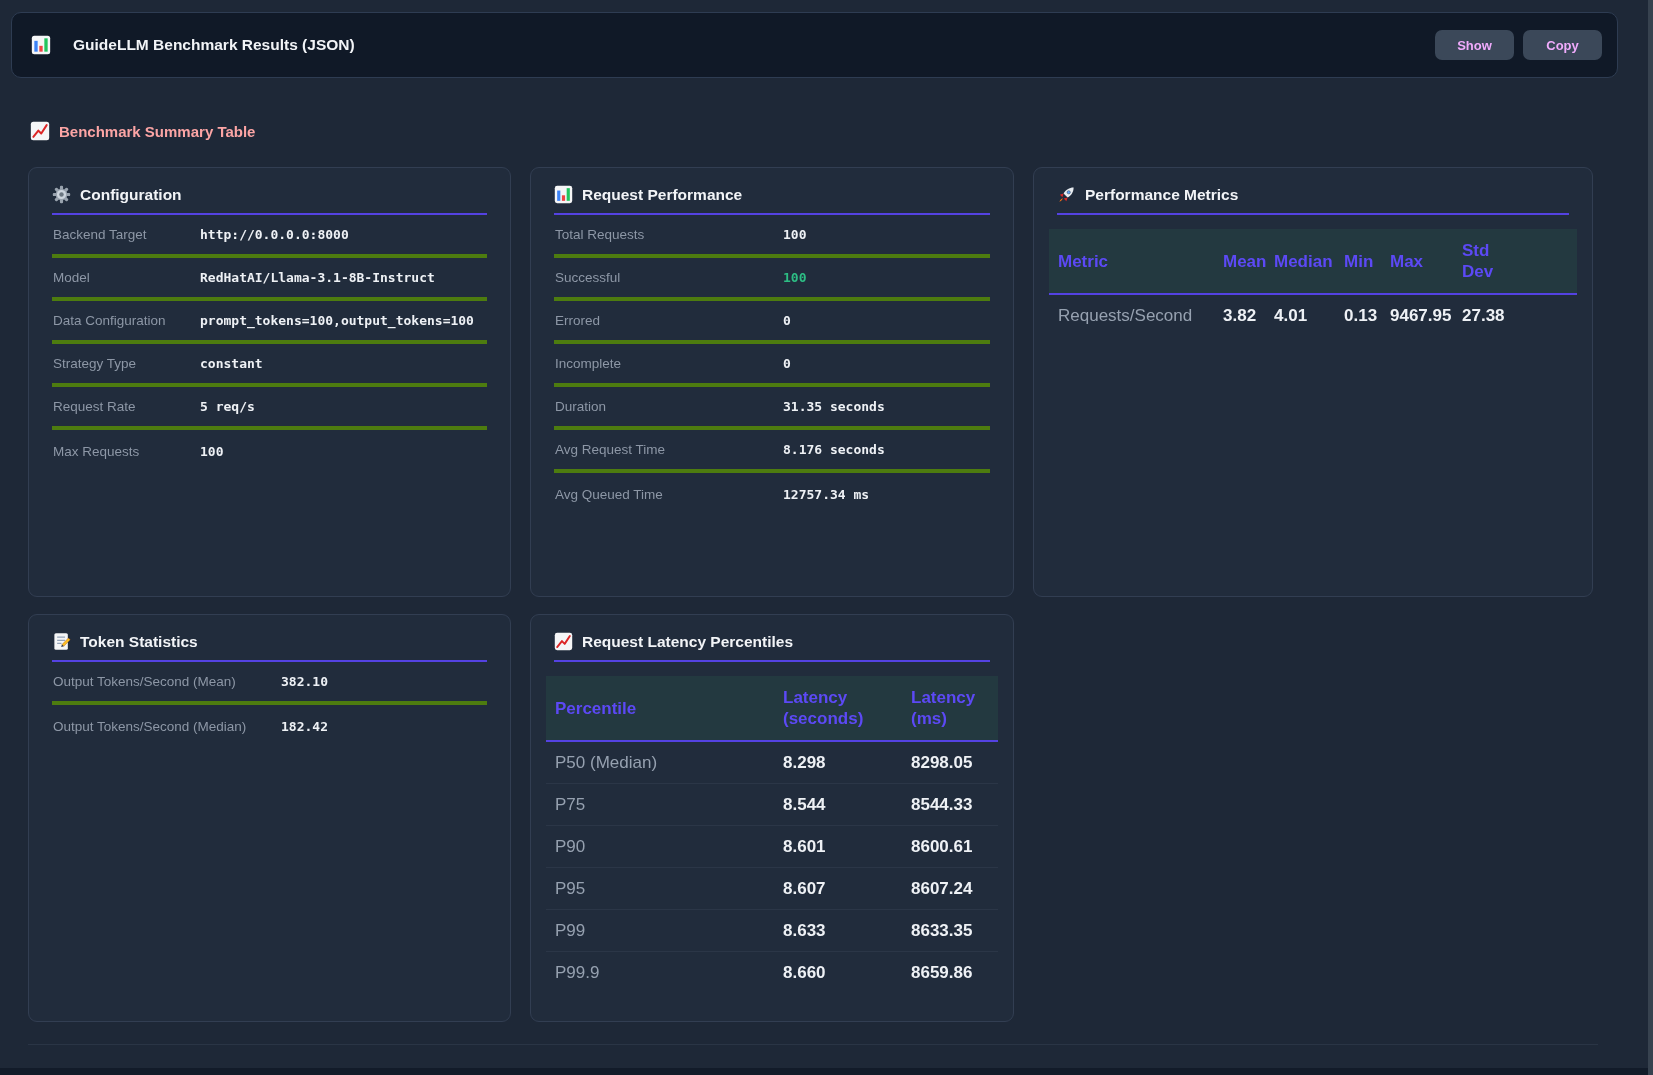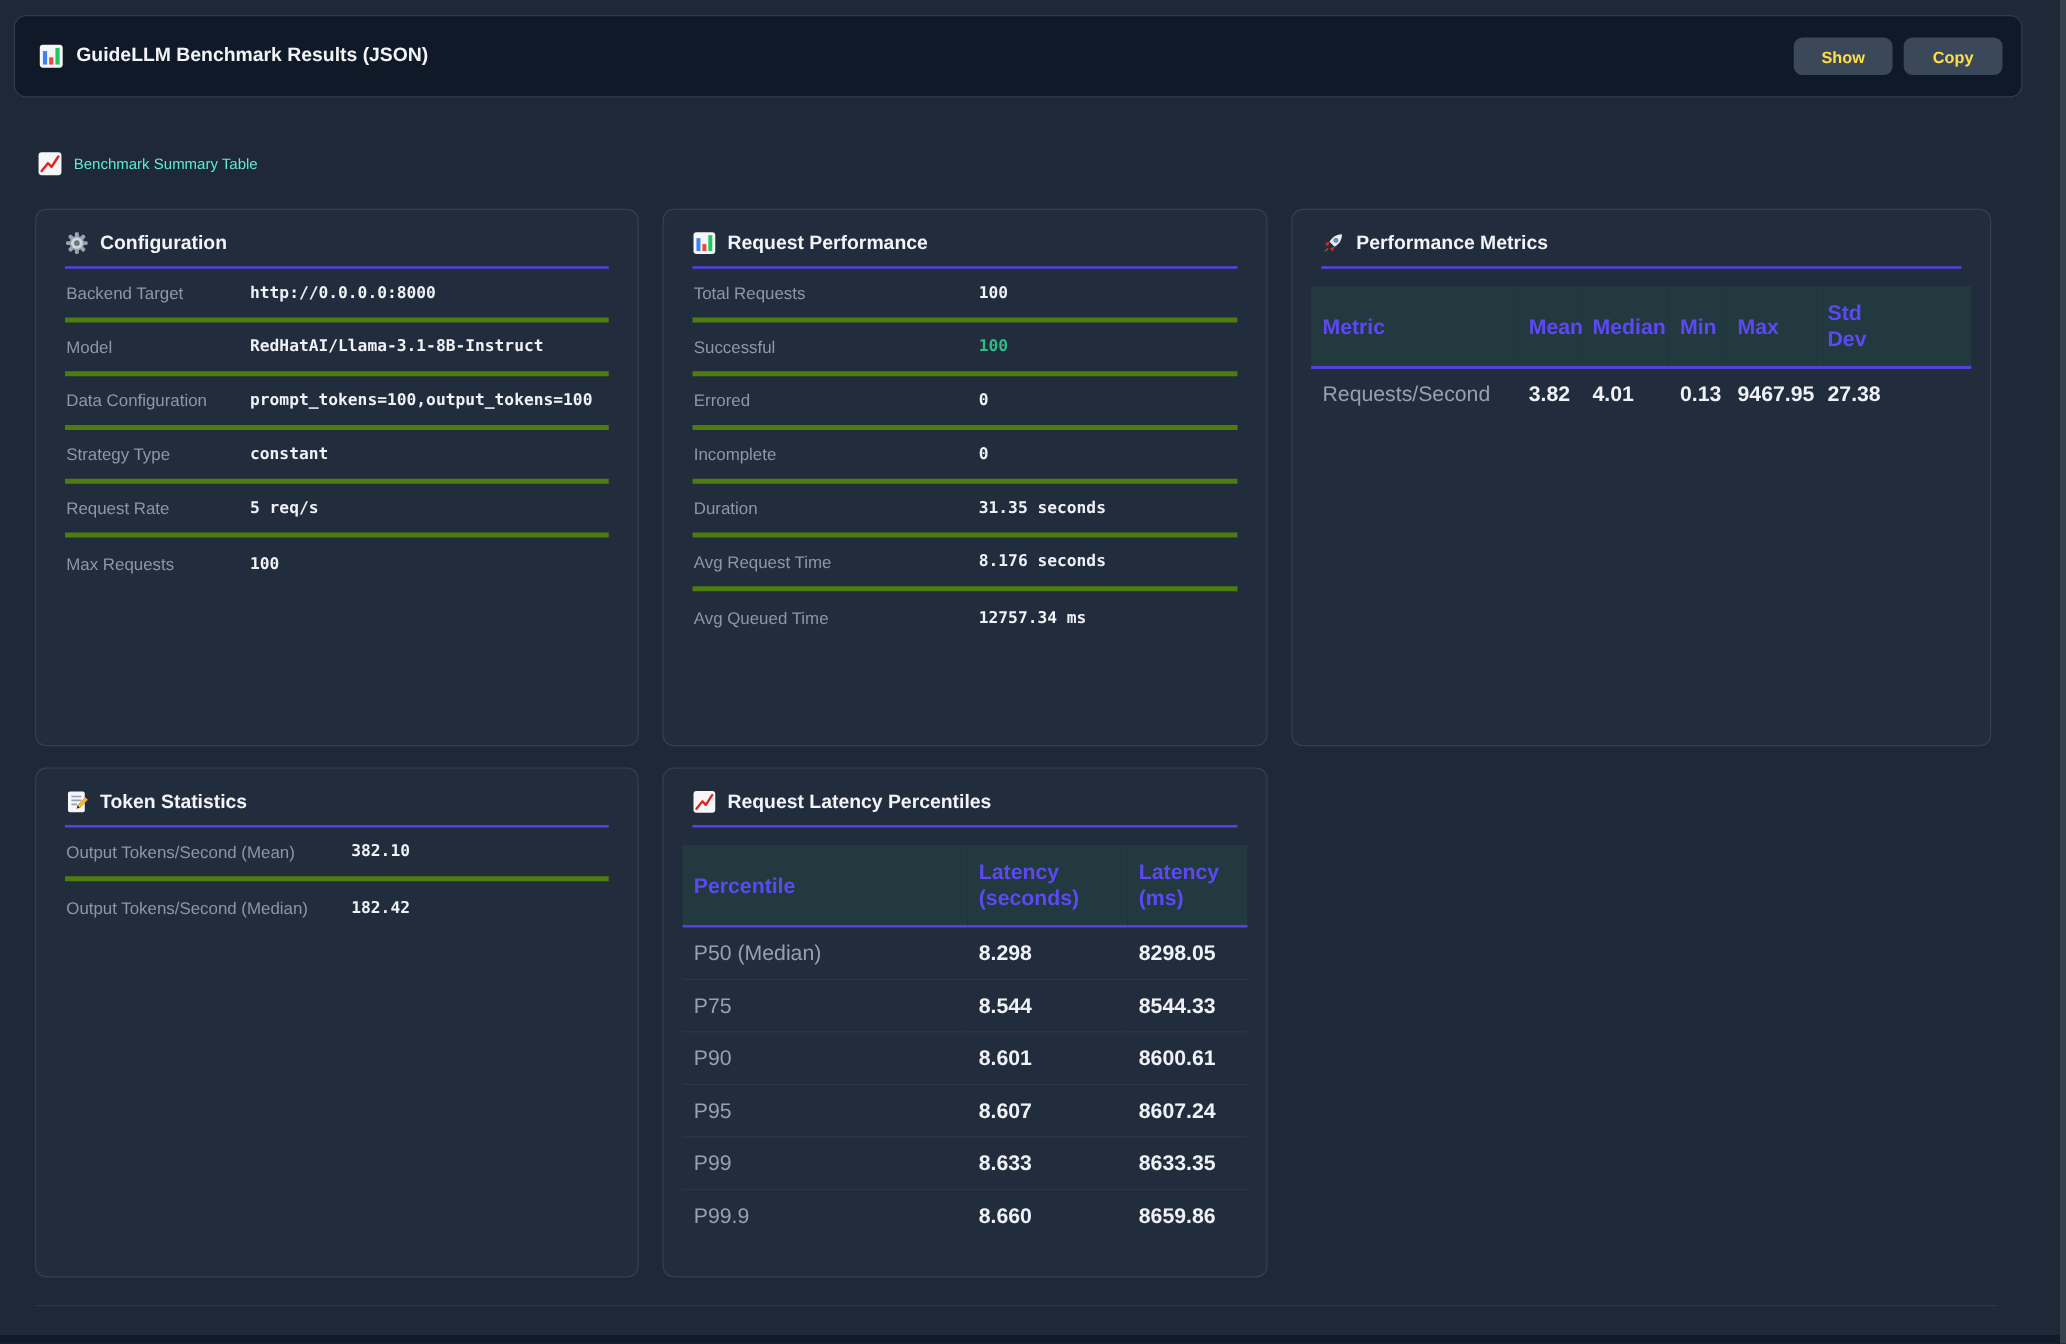--- a/index.html
+++ b/index.html
@@ -7,31 +7,31 @@
     width:1653px;height:1075px;position:relative;overflow:hidden;
     background:#1e2837;font-family:"Liberation Sans",sans-serif;
     -webkit-font-smoothing:antialiased;
   }
   
   .topbar{
     position:absolute;left:11px;top:12px;width:1607px;height:66px;box-sizing:border-box;
     background:#101927;border:1px solid #2e3c52;border-radius:10px;
     display:flex;align-items:center;padding:0 15px 0 19px;
   }
-  .bar-title{display:flex;align-items:center;gap:10px;color:#f2f4f7;font-weight:bold;font-size:15.5px;}
+  .bar-title{display:flex;align-items:center;gap:22px;color:#f2f4f7;font-weight:bold;font-size:15.5px;}
   .topbar-actions{margin-left:auto;display:flex;gap:9px;}
   .btn{
-    background:#3b4859;color:#fde047;font-weight:bold;font-size:13px;
+    background:#3b4859;color:#f0abfc;font-weight:bold;font-size:13px;
     border:none;border-radius:7px;width:79px;height:30px;cursor:pointer;
     font-family:"Liberation Sans",sans-serif;
   }
   
   .section-heading{
     position:absolute;left:30px;top:121px;display:flex;align-items:center;gap:9px;
-    color:#5eead4;font-weight:normal;font-size:12px;
+    color:#fca5a5;font-weight:bold;font-size:15px;
   }
   
   .grid{
     position:absolute;left:28px;top:167px;
     display:grid;grid-template-columns:483px 484px 560px;grid-template-rows:430px 408px;
     column-gap:19px;row-gap:17px;
   }
   .card{
     background:#212c3c;border:1px solid #323e52;border-radius:9px;
     box-sizing:border-box;padding:17px 23px;overflow:hidden;

